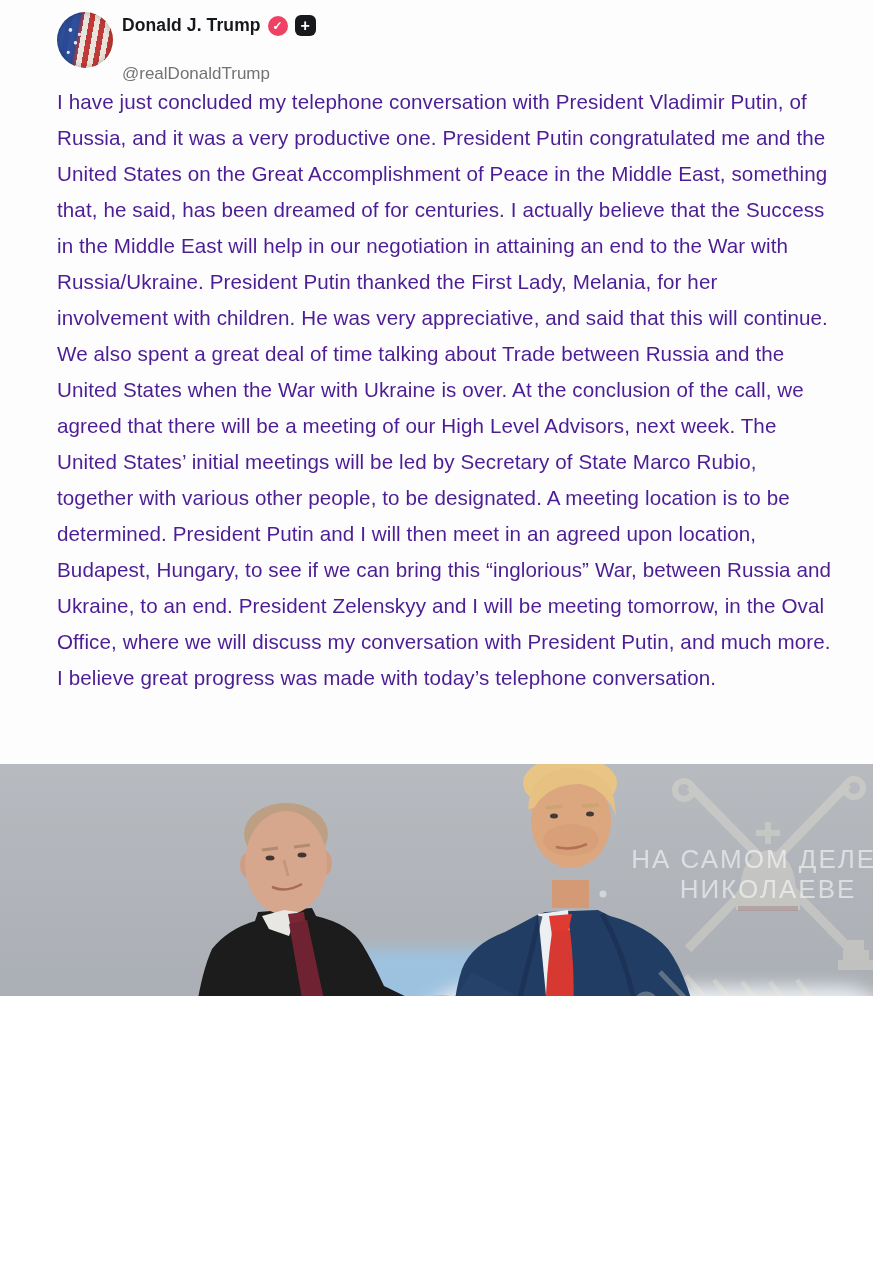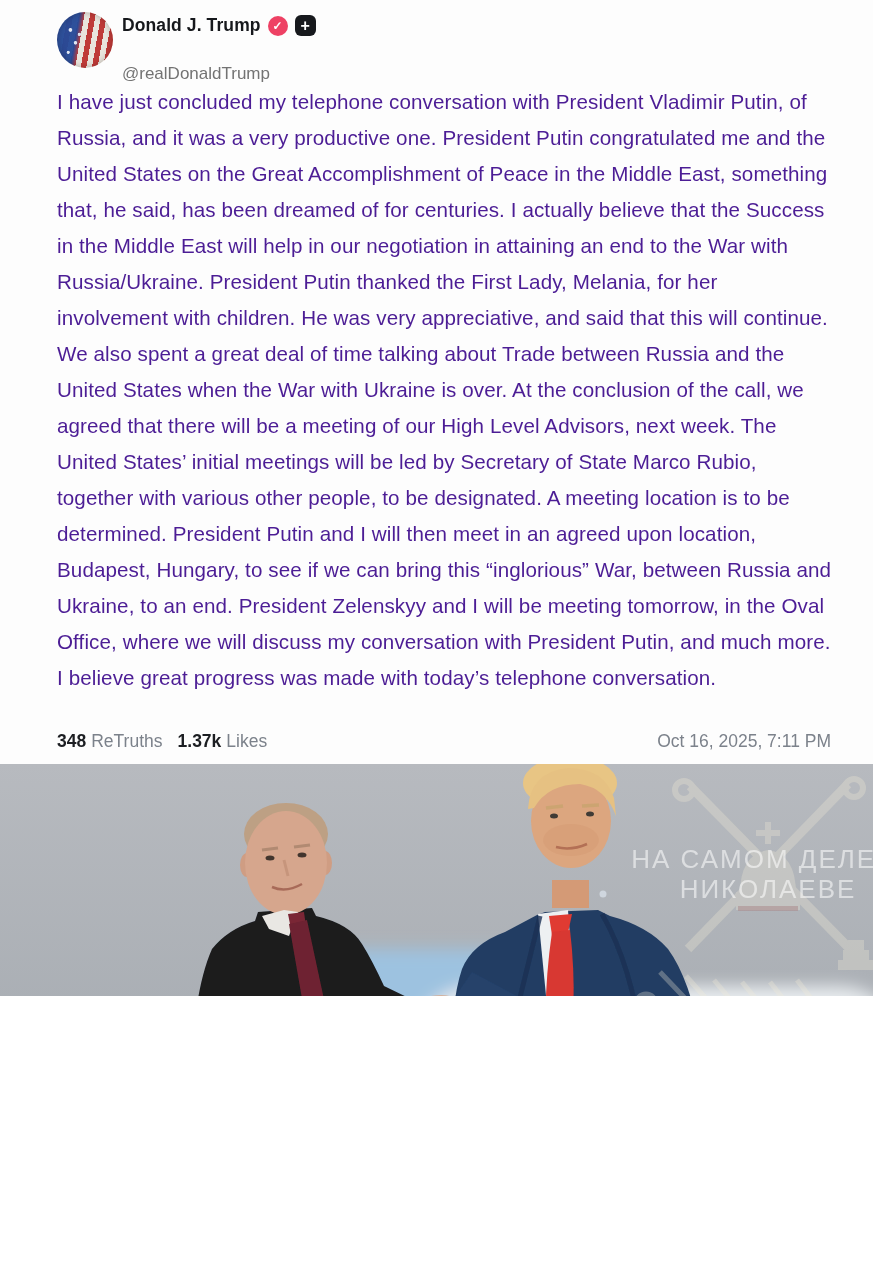--- a/index.html
+++ b/index.html
@@ -52,27 +52,20 @@
     <div class="name-row">
       <span class="display-name">Donald J. Trump</span>
       <span class="badge-verified">✓</span>
       <span class="badge-plus">+</span>
     </div>
     <div class="handle">@realDonaldTrump</div>
   </div>
 
   <div class="post-body">I have just concluded my telephone conversation with President Vladimir Putin, of Russia, and it was a very productive one. President Putin congratulated me and the United States on the Great Accomplishment of Peace in the Middle East, something that, he said, has been dreamed of for centuries. I actually believe that the Success in the Middle East will help in our negotiation in attaining an end to the War with Russia/Ukraine. President Putin thanked the First Lady, Melania, for her involvement with children. He was very appreciative, and said that this will continue. We also spent a great deal of time talking about Trade between Russia and the United States when the War with Ukraine is over. At the conclusion of the call, we agreed that there will be a meeting of our High Level Advisors, next week. The United States’ initial meetings will be led by Secretary of State Marco Rubio, together with various other people, to be designated. A meeting location is to be determined. President Putin and I will then meet in an agreed upon location, Budapest, Hungary, to see if we can bring this “inglorious” War, between Russia and Ukraine, to an end. President Zelenskyy and I will be meeting tomorrow, in the Oval Office, where we will discuss my conversation with President Putin, and much more. I believe great progress was made with today’s telephone conversation.</div>
 
-  <div class="stats-row">
-    <div class="stats-left">
-      <span class="stat"><b>348</b><span>ReTruths</span></span>
-      <span class="stat"><b>1.37k</b><span>Likes</span></span>
-    </div>
-    <span class="timestamp">Oct 16, 2025, 7:11 PM</span>
-  </div>
 
   <div class="photo-wrap">
     <svg width="873" height="516" viewBox="0 0 873 516">
       <defs>
         <linearGradient id="sky" x1="0" y1="0" x2="0" y2="1">
           <stop offset="0" stop-color="#b7babf"></stop>
             <stop offset="0.6" stop-color="#a7acb2"></stop>
             <stop offset="1" stop-color="#9aa0a5"></stop>
         </linearGradient>
         <linearGradient id="mount" x1="0" y1="0" x2="0" y2="1">

